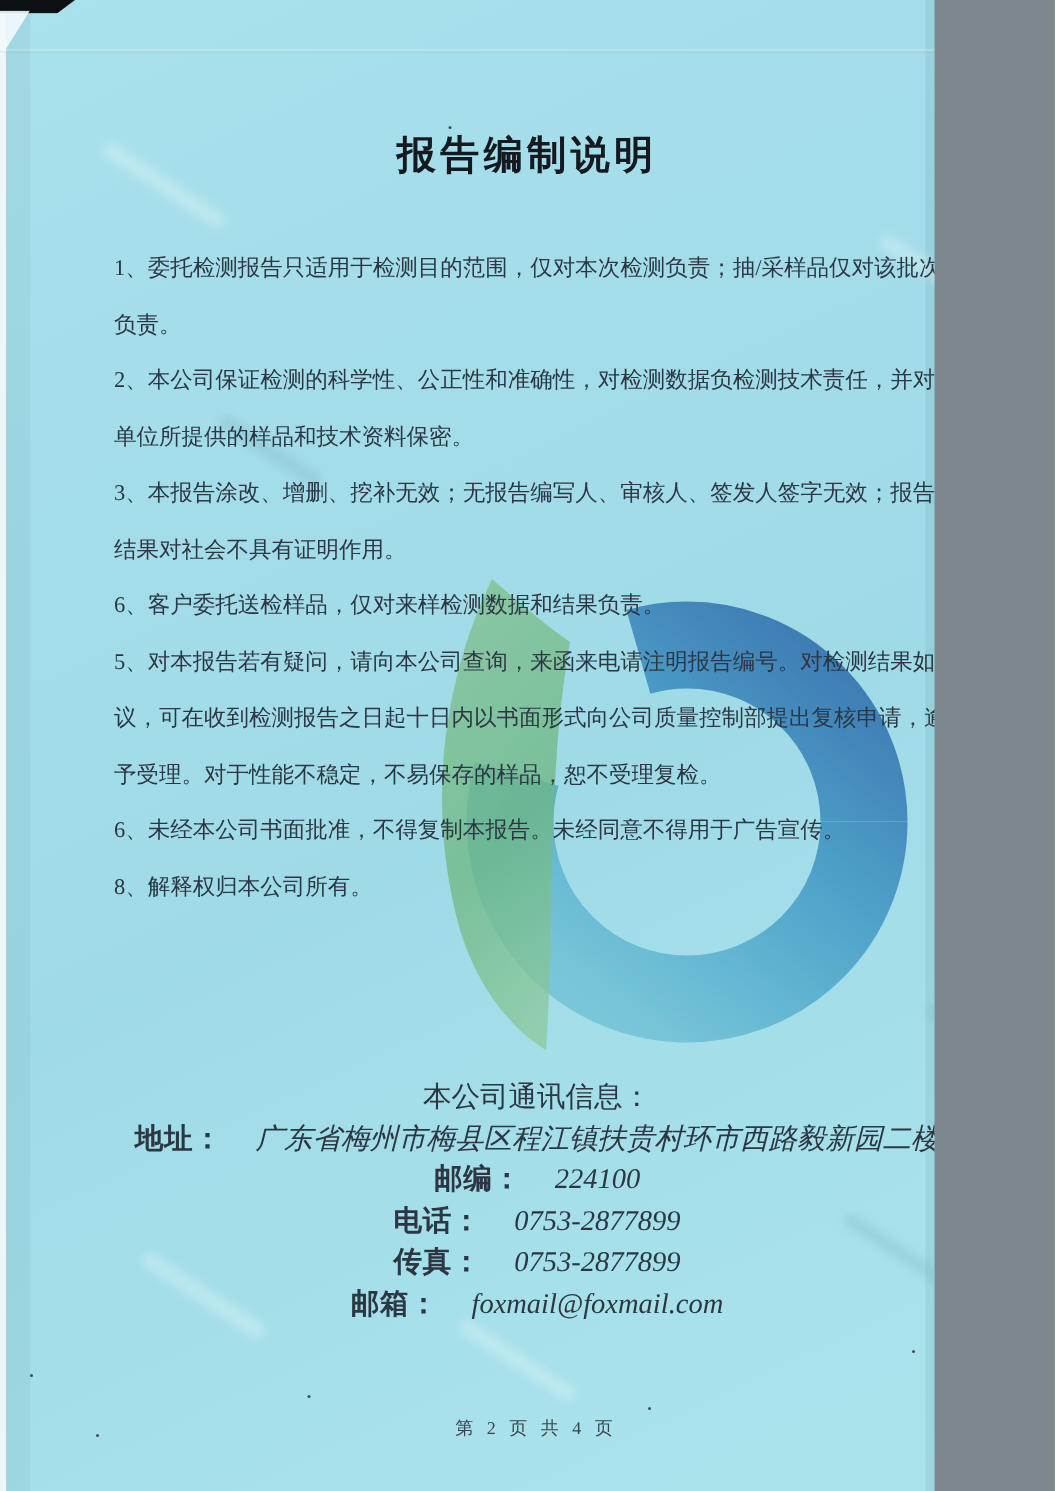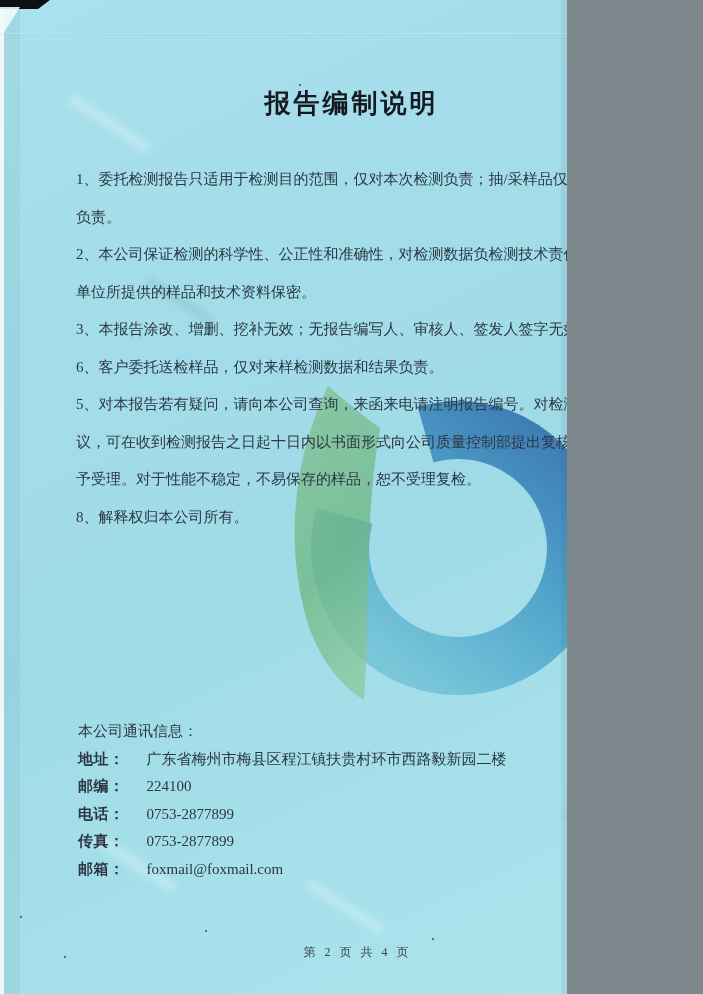--- a/index.html
+++ b/index.html
@@ -1,17 +1,17 @@
 <!DOCTYPE html>
 <html><head>
 <meta charset="utf-8">
 <style>
   html,body{margin:0;padding:0;background:#7d888c;}
   .page{
-    position:relative;width:567px;height:994px;overflow:hidden;
+    position:relative;width:623px;height:994px;overflow:hidden;
     background:linear-gradient(155deg,#a9e1ec 0%,#a3dde9 30%,#9fdbe7 55%,#a6e0ea 80%,#abe3ec 100%);
     font-family:"Liberation Serif",serif;color:#2c3743;
   }
   
   .edge-left-white{position:absolute;left:0;top:0;width:4px;height:994px;background:#eef6f7;}
   .edge-left-shadow{position:absolute;left:4px;top:0;width:16px;height:994px;background:rgba(55,105,120,.07);}
   .edge-right-shadow{position:absolute;right:0;top:0;width:6px;height:994px;background:rgba(55,105,120,.10);}
   .top-black-bar{position:absolute;left:0;top:0;width:50px;height:9px;background:#0d1013;
     clip-path:polygon(0 0,100% 0,76% 100%,0 100%);}
   .top-fold{position:absolute;left:0;top:7px;width:20px;height:32px;background:rgba(242,250,252,.9);
@@ -25,24 +25,24 @@
   .ghost.dk{background:rgba(110,165,178,.22);}
   .dot{position:absolute;width:2px;height:2px;border-radius:50%;background:rgba(35,42,48,.8);}
   
   .title{position:absolute;left:0;top:86px;width:703px;margin:0;text-align:center;
     font-family:"Liberation Sans",sans-serif;font-weight:bold;font-size:26px;
     letter-spacing:3px;color:#151a20;}
   .body-block{position:absolute;left:76px;top:161px;width:566px;}
   .line{height:37.5px;line-height:37.5px;font-size:15px;white-space:nowrap;
     color:#2c3743;overflow:hidden;}
   .line.just{text-align:justify;text-align-last:justify;}
-  .contact-block{position:absolute;left:78px;top:718px;width:560px;font-size:15px;}
+  .contact-block{position:absolute;left:78px;top:718px;width:560px;font-size:19px;text-align:center;}
   .contact-block .cline{height:27.5px;line-height:27.5px;white-space:nowrap;}
   .contact-block .lbl{letter-spacing:.5px;font-weight:bold;}
-  .contact-block .val{margin-left:22px;}
+  .contact-block .val{margin-left:22px;font-style:italic;}
   .footer{position:absolute;left:0;top:944px;width:703px;text-align:center;
     font-size:12px;letter-spacing:3px;color:#3a444e;transform:translateX(6px);}
   .logo-svg{position:absolute;left:268px;top:368px;mix-blend-mode:multiply;opacity:.88;}
   .seal-svg{position:absolute;left:632px;top:478px;opacity:.95;}
 </style>
 </head>
 <body>
 
 <div class="page">
 
@@ -90,24 +90,26 @@
   <div class="dot" style="left:608px;top:900px;"></div>
 
   <h1 class="title">报告编制说明</h1>
 
   <div class="body-block">
     <div class="line just">1、委托检测报告只适用于检测目的范围，仅对本次检测负责；抽/采样品仅对该批次样品</div>
     <div class="line">负责。</div>
     <div class="line just">2、本公司保证检测的科学性、公正性和准确性，对检测数据负检测技术责任，并对委托</div>
     <div class="line">单位所提供的样品和技术资料保密。</div>
     <div class="line just">3、本报告涂改、增删、挖补无效；无报告编写人、审核人、签发人签字无效；报告无本</div>
+    <div class="line">结果对社会不具有证明作用。</div>
     <div class="line">6、客户委托送检样品，仅对来样检测数据和结果负责。</div>
     <div class="line just">5、对本报告若有疑问，请向本公司查询，来函来电请注明报告编号。对检测结果如有异</div>
     <div class="line just">议，可在收到检测报告之日起十日内以书面形式向公司质量控制部提出复核申请，逾期不</div>
     <div class="line">予受理。对于性能不稳定，不易保存的样品，恕不受理复检。</div>
+    <div class="line">6、未经本公司书面批准，不得复制本报告。未经同意不得用于广告宣传。</div>
     <div class="line">8、解释权归本公司所有。</div>
   </div>
 
   <div class="contact-block">
     <div class="cline">本公司通讯信息：</div>
     <div class="cline">
       <span class="lbl">地址：</span><span class="val">广东省梅州市梅县区程江镇扶贵村环市西路毅新园二楼</span>
     </div>
     <div class="cline">
       <span class="lbl">邮编：</span><span class="val">224100</span>

